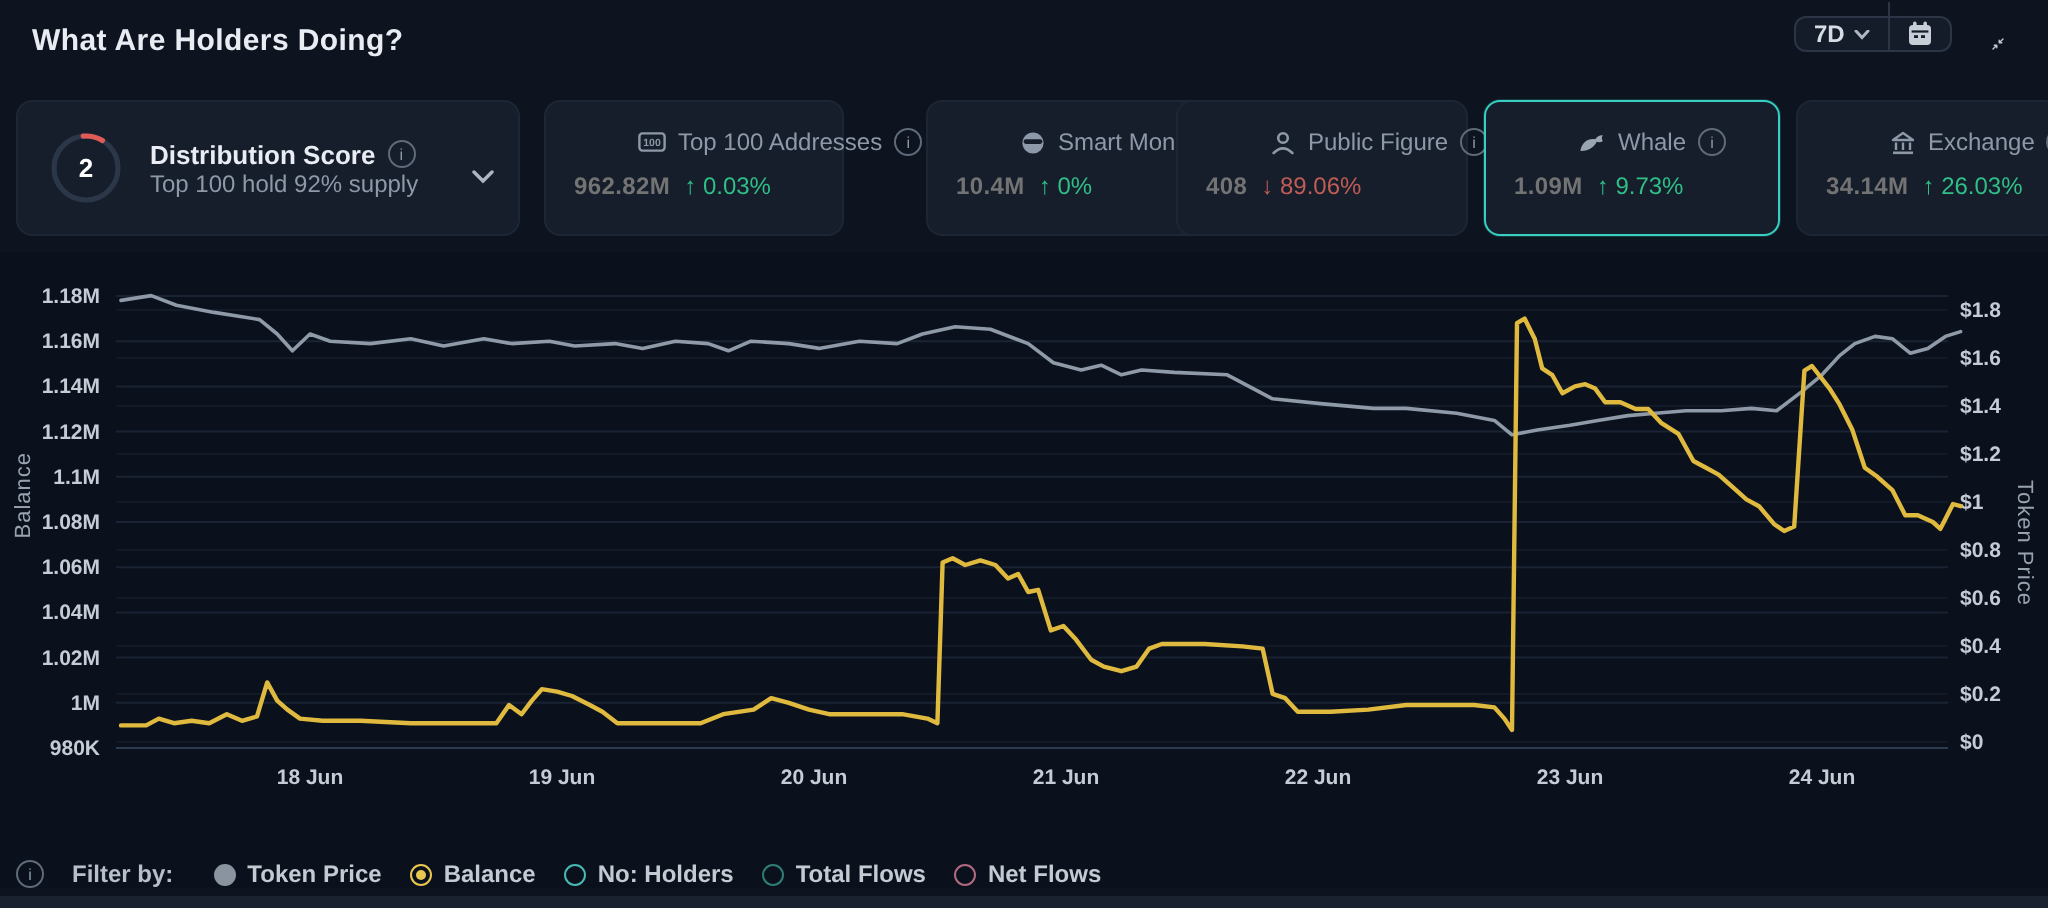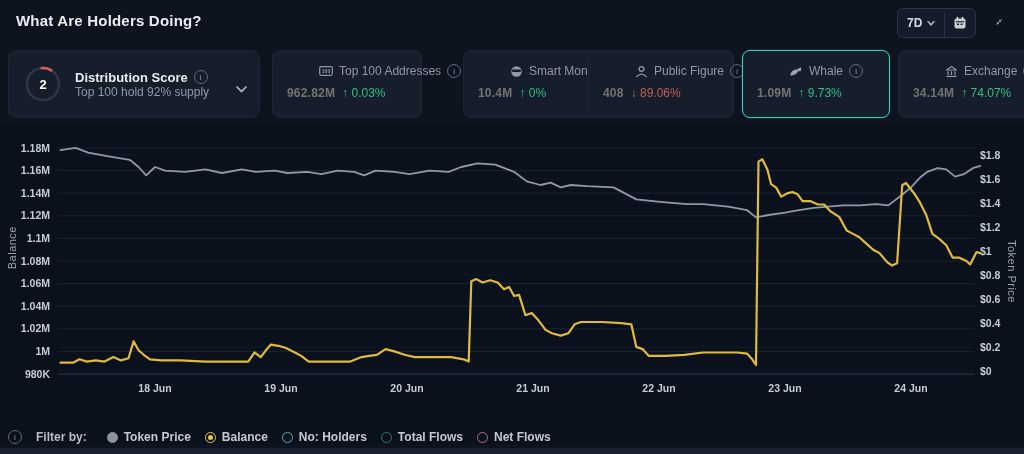--- a/index.html
+++ b/index.html
@@ -1,21 +1,21 @@
 <!DOCTYPE html>
 <html><head>
 <meta charset="utf-8">
 <style>
   html,body{margin:0;padding:0;background:#0d141f;}
   .screen{position:relative;width:1024px;height:454px;background:#0d141f;overflow:hidden;
           font-family:"Liberation Sans",sans-serif;-webkit-font-smoothing:antialiased;}
 
   
   .page-title{position:absolute;left:16px;top:12px;font-size:15px;font-weight:bold;color:#e9edf3;letter-spacing:.2px;}
-  .range-ctrl{position:absolute;left:897px;top:8px;height:30px;display:flex;align-items:flex-end;
+  .range-ctrl{position:absolute;left:897px;top:8px;height:18px;display:flex;align-items:flex-end;
               border:1px solid #2b3545;border-radius:6px;background:#141c29;box-sizing:border-box;}
   .range-btn{display:flex;align-items:center;gap:5px;padding:0 9px;height:100%;background:none;border:none;cursor:pointer;
              color:#d7dce4;font-size:12px;font-weight:bold;font-family:inherit;}
   .ctrl-divider{width:1px;height:24px;background:#2b3545;}
   .cal-btn{width:30px;height:100%;display:flex;align-items:center;justify-content:center;background:none;border:none;cursor:pointer;}
   .collapse-btn{position:absolute;left:989px;top:12px;width:20px;height:20px;display:flex;align-items:center;justify-content:center;
                 background:none;border:none;cursor:pointer;}
 
   
   .card{position:absolute;top:50px;height:68px;background:#161e2b;border:1px solid #1d2635;border-radius:8px;
@@ -191,21 +191,21 @@
             <path d="M1.5 5 L6.5 1.5 L11.5 5 Z" fill="none" stroke="#8d99a8" stroke-width="1.2" stroke-linejoin="round"></path>
             <path d="M3 6.2 V10 M6.5 6.2 V10 M10 6.2 V10" stroke="#8d99a8" stroke-width="1.2"></path>
             <path d="M1.5 11.4 H11.5" stroke="#8d99a8" stroke-width="1.3"></path>
           </svg>
       </span>
       <span class="clabel">Exchange</span>
       <i class="info-icon"></i>
     </div>
     <div class="card-value-row">
       <span class="cvalue">34.14M</span>
-      <span class="cdelta" data-trend="up"><span>↑</span> <span>74.07%</span></span>
+      <span class="cdelta" data-trend="up"><span>↑</span> <span>26.03%</span></span>
     </div>
   </div>
 
   <div class="chart-panel"></div>
   <div class="axis-title axis-title-left">Balance</div>
   <div class="axis-title axis-title-right">Token Price</div>
   <svg id="chart-svg" width="1024" height="270">
       <line x1="58" x2="974" y1="23" y2="23" stroke="rgba(130,160,205,0.07)" stroke-width="1"></line>
       <line x1="58" x2="974" y1="47" y2="47" stroke="rgba(130,160,205,0.07)" stroke-width="1"></line>
       <line x1="58" x2="974" y1="71" y2="71" stroke="rgba(130,160,205,0.07)" stroke-width="1"></line>

